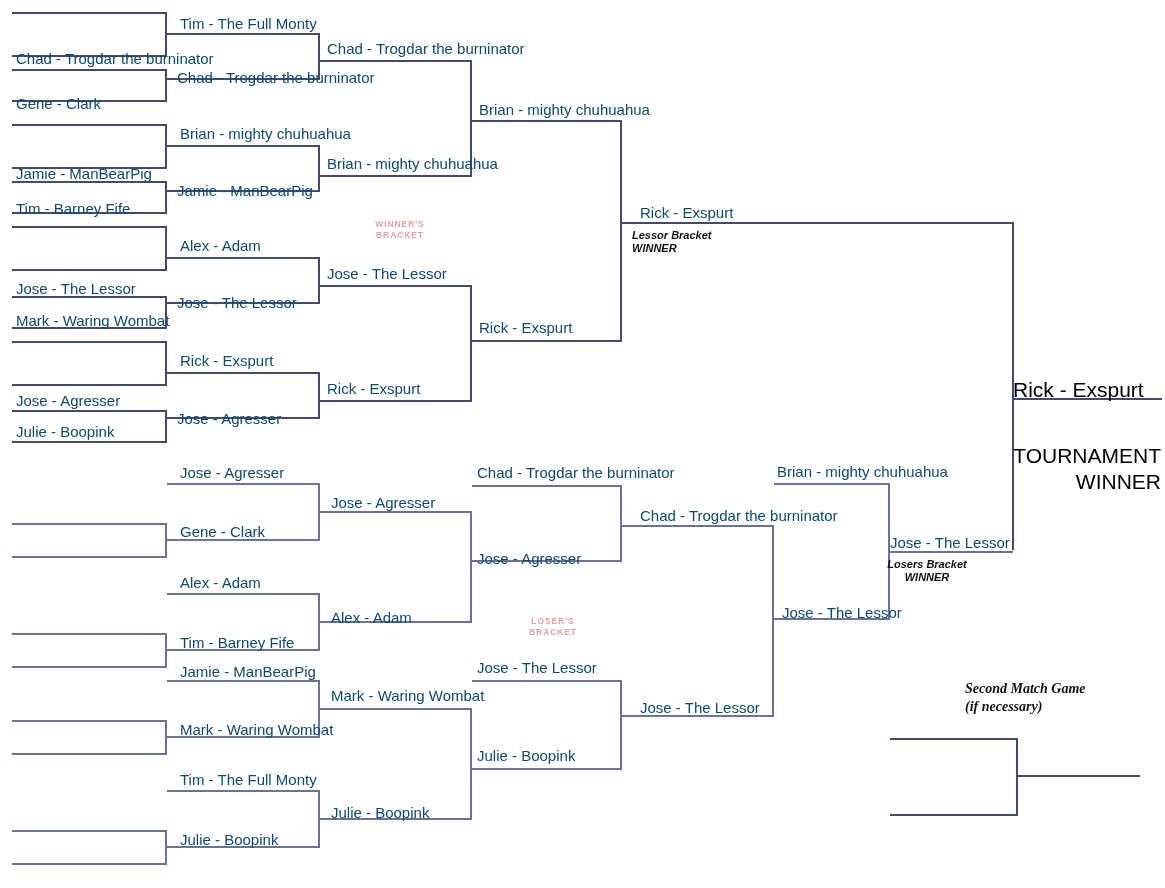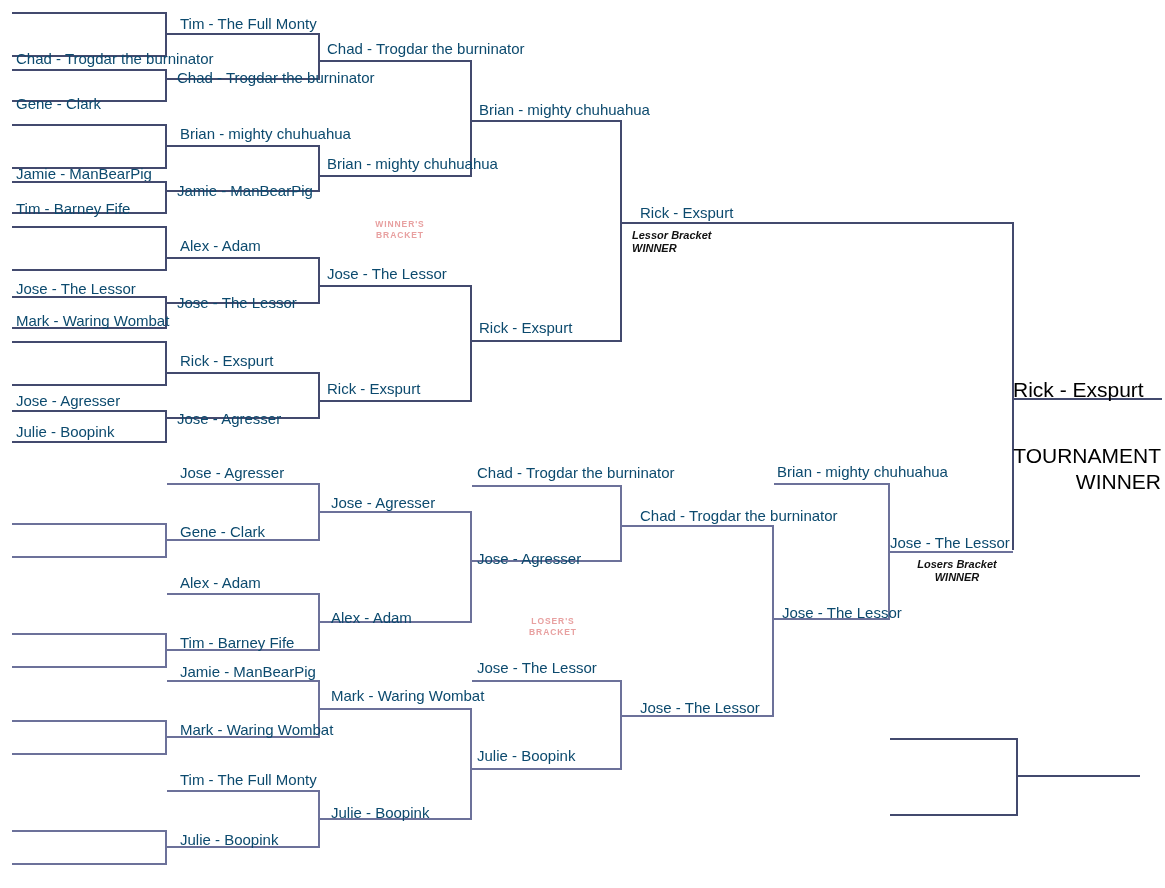--- a/index.html
+++ b/index.html
@@ -300,24 +300,26 @@
   <div class="slot" style="left:640px; top:700px;">Jose - The Lessor</div>
 
   <div class="hline thin" style="left:774px; top:483px; width:116px;"></div>
   <div class="slot" style="left:777px; top:464px;">Brian - mighty chuhuahua</div>
   <div class="vline thin" style="left:888px; top:483px; height:135px;"></div>
   <div class="hline thin" style="left:774px; top:618px; width:116px;"></div>
   <div class="slot" style="left:782px; top:605px;">Jose - The Lessor</div>
 
   <div class="hline thin" style="left:888px; top:551px; width:125px;"></div>
   <div class="slot" style="left:890px; top:535px;">Jose - The Lessor</div>
-  <div class="winner-caption centered" style="left:898px; top:558px; width:118px;">Losers Bracket
+  <div class="winner-caption centered" style="left:868px; top:558px; width:118px;">Losers Bracket
 WINNER</div>
 
   <div class="bracket-tag" style="left:511px; top:616px; width:84px;">LOSER'S
 BRACKET</div>
 
+  <div id="second-game-caption">Second Match Game
+(if necessary)</div>
   <div class="hline" style="left:890px; top:738px; width:128px;"></div>
   <div class="vline" style="left:1016px; top:738px; height:76px;"></div>
   <div class="hline" style="left:890px; top:814px; width:128px;"></div>
   <div class="hline" style="left:1016px; top:775px; width:124px;"></div>
 
 </div>
 
 </body></html>

